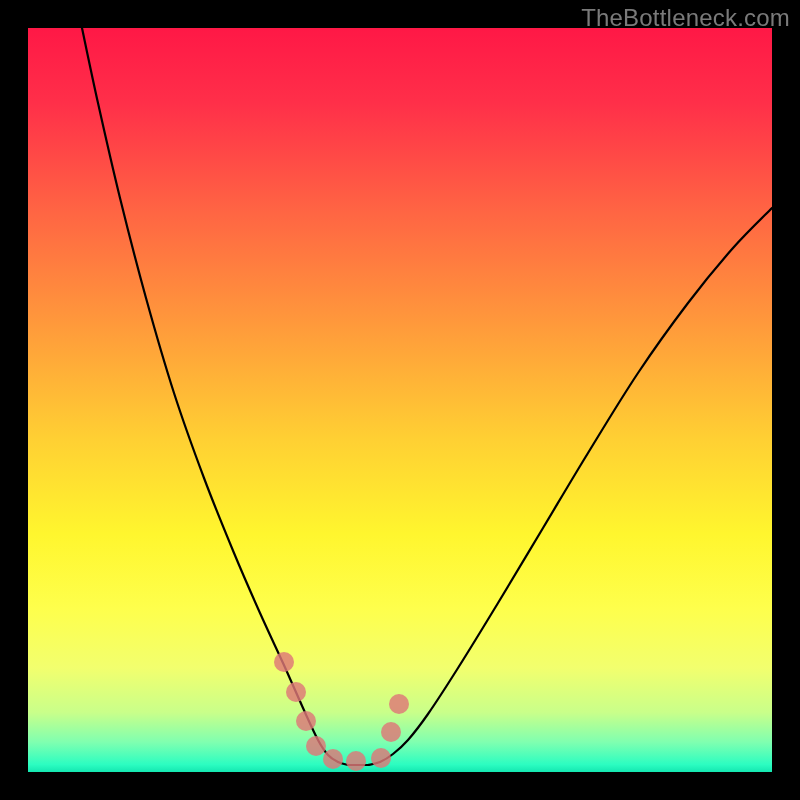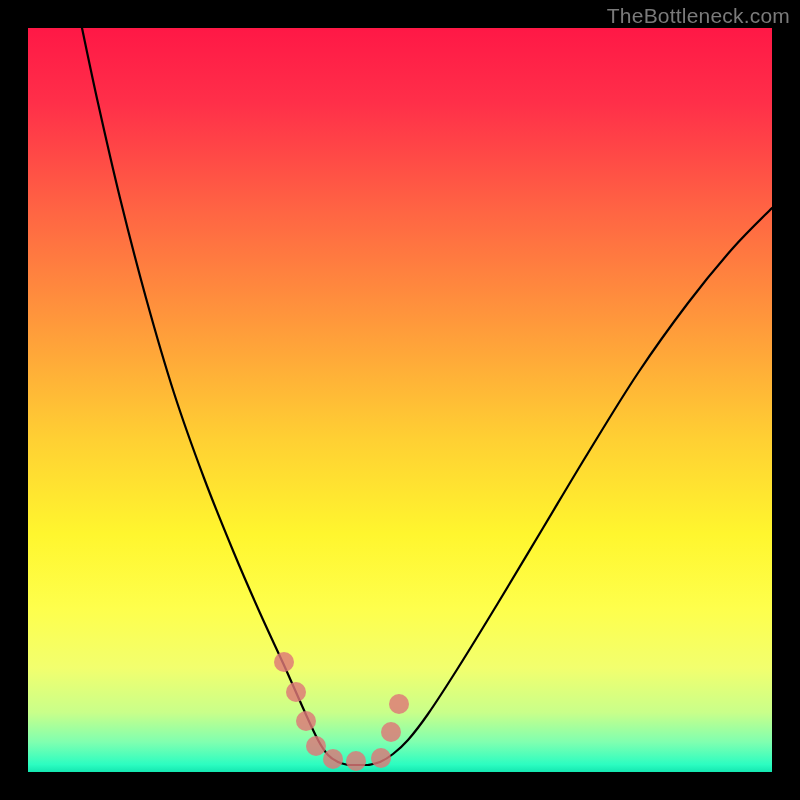--- a/index.html
+++ b/index.html
@@ -52,21 +52,21 @@
   .curves {
     position: absolute;
     top: 0;
     left: 0;
   }
   .watermark {
     position: absolute;
     top: 4px;
     right: 10px;
     color: #7a7a7a;
-    font-size: 21px;
+    font-size: 24px;
     font-weight: 500;
     letter-spacing: 0.2px;
     user-select: none;
   }
 </style>
 </head>
 <body>
 
 <div class="frame">
 

